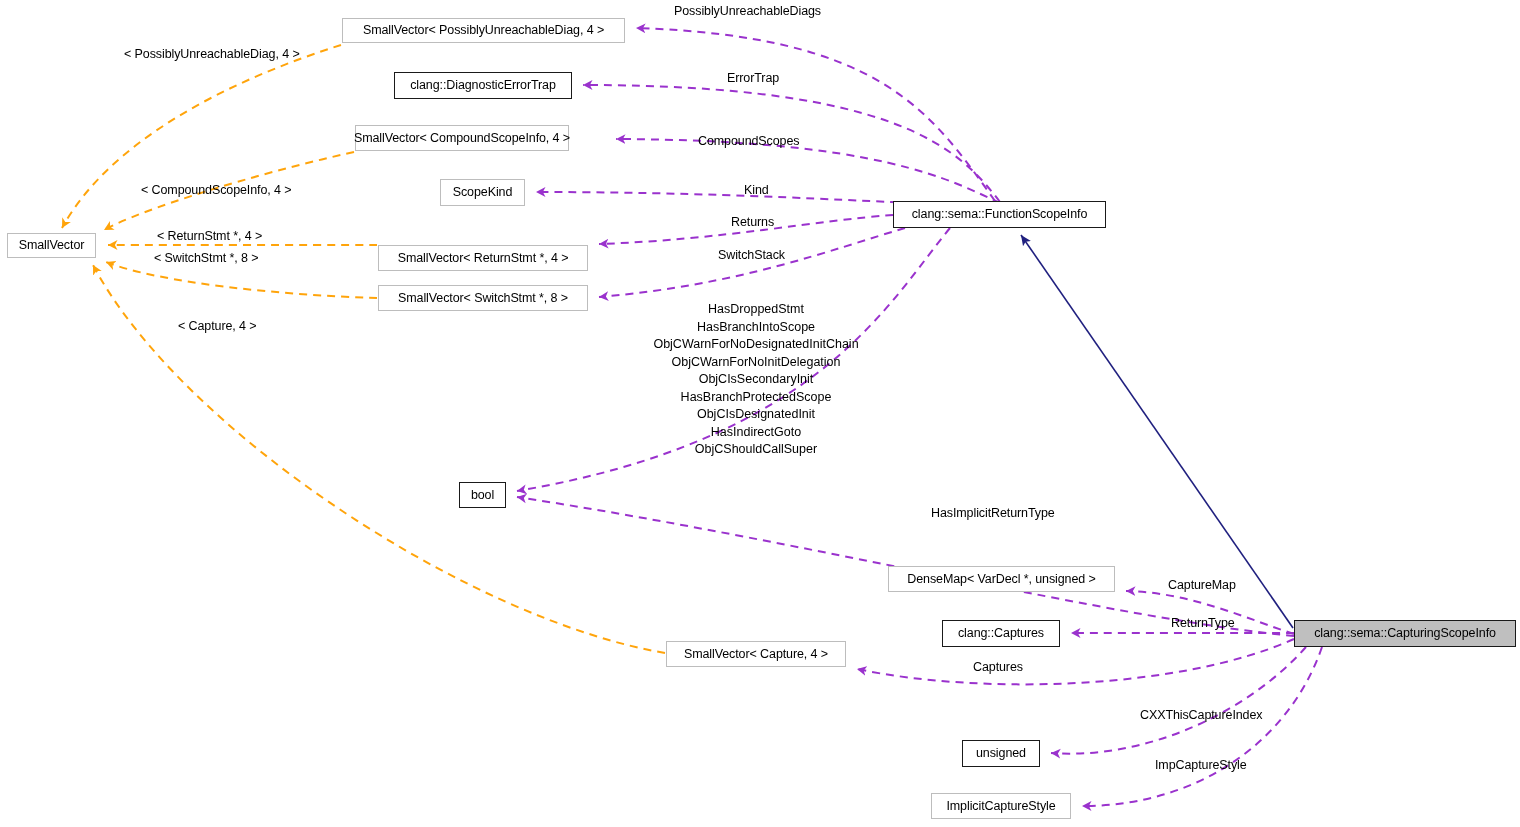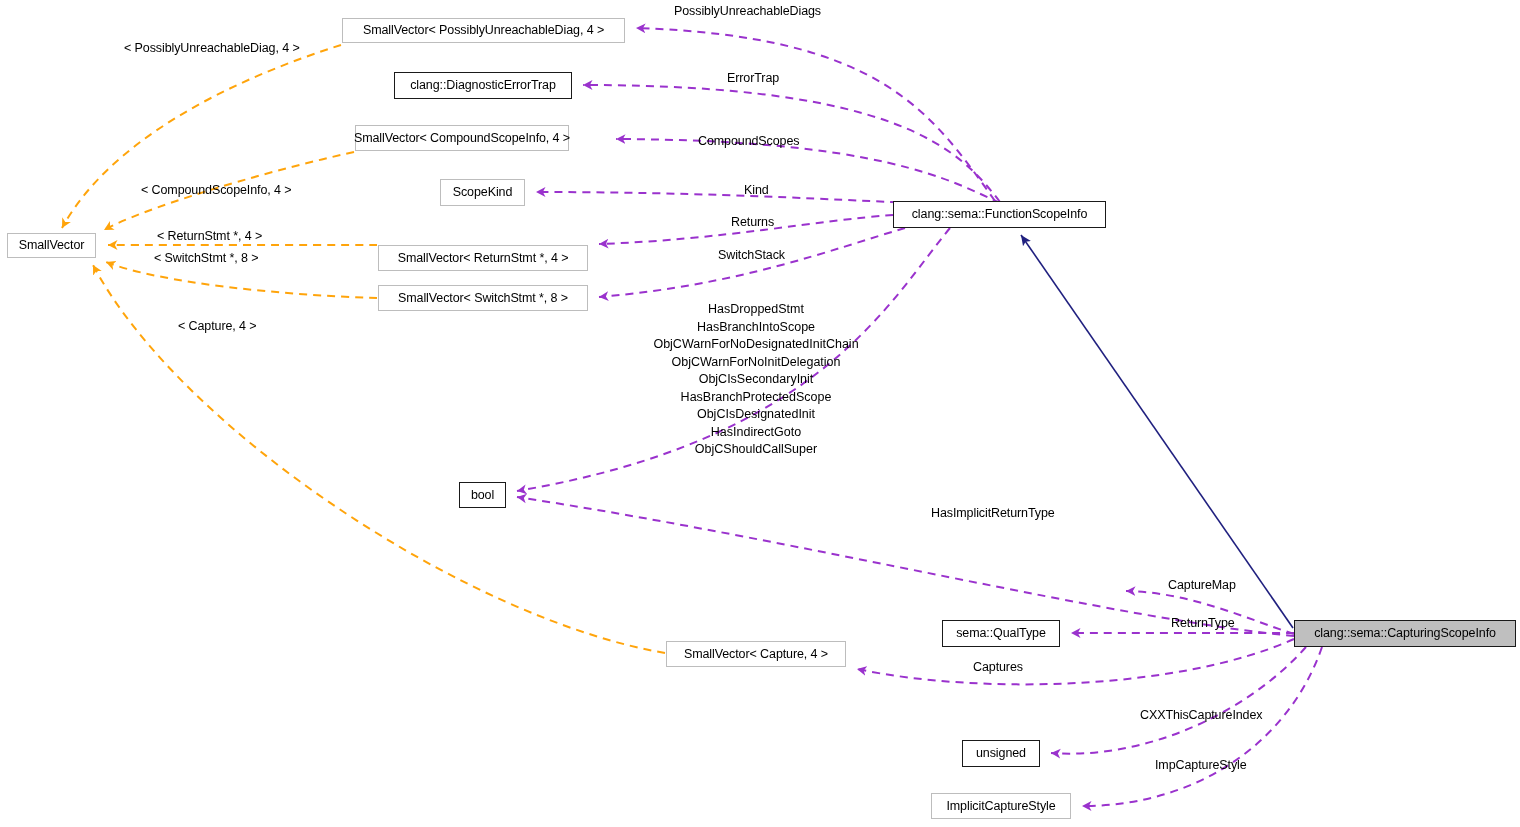--- a/index.html
+++ b/index.html
@@ -118,23 +118,26 @@
   </div>
 
   <div class="node doc" style="left:459px;top:482px;width:47px;height:26px;">
     <span>bool</span>
   </div>
 
   <div class="node tmpl" style="left:666px;top:641px;width:180px;height:26px;">
     <span>SmallVector&lt; Capture, 4 &gt;</span>
   </div>
 
+  <div class="node tmpl" style="left:888px;top:566px;width:227px;height:26px;">
+    <span>DenseMap&lt; VarDecl *, unsigned &gt;</span>
+  </div>
 
   <div class="node doc" style="left:942px;top:620px;width:118px;height:27px;">
-    <span>sema::QualType</span>
+    <span>clang::Captures</span>
   </div>
 
   <div class="node doc" style="left:962px;top:740px;width:78px;height:27px;">
     <span>unsigned</span>
   </div>
 
   <div class="node tmpl" style="left:931px;top:793px;width:140px;height:26px;">
     <span>ImplicitCaptureStyle</span>
   </div>
 
@@ -164,19 +167,19 @@
     <div>HasBranchIntoScope</div>
     <div>ObjCWarnForNoDesignatedInitChain</div>
     <div>ObjCWarnForNoInitDelegation</div>
     <div>ObjCIsSecondaryInit</div>
     <div>HasBranchProtectedScope</div>
     <div>ObjCIsDesignatedInit</div>
     <div>HasIndirectGoto</div>
     <div>ObjCShouldCallSuper</div>
   </div>
 
-  <div class="elabel" style="left:124px;top:42px;text-align:right;">&lt; PossiblyUnreachableDiag, 4 &gt;</div>
+  <div class="elabel" style="left:124px;top:48px;text-align:right;">&lt; PossiblyUnreachableDiag, 4 &gt;</div>
   <div class="elabel" style="left:141px;top:141px;margin-top:43px;">&lt; CompoundScopeInfo, 4 &gt;</div>
   <div class="elabel" style="left:157px;top:230px;">&lt; ReturnStmt *, 4 &gt;</div>
   <div class="elabel" style="left:154px;top:252px;">&lt; SwitchStmt *, 8 &gt;</div>
   <div class="elabel" style="left:178px;top:320px;">&lt; Capture, 4 &gt;</div>
 
 </div>
 
 </body></html>

